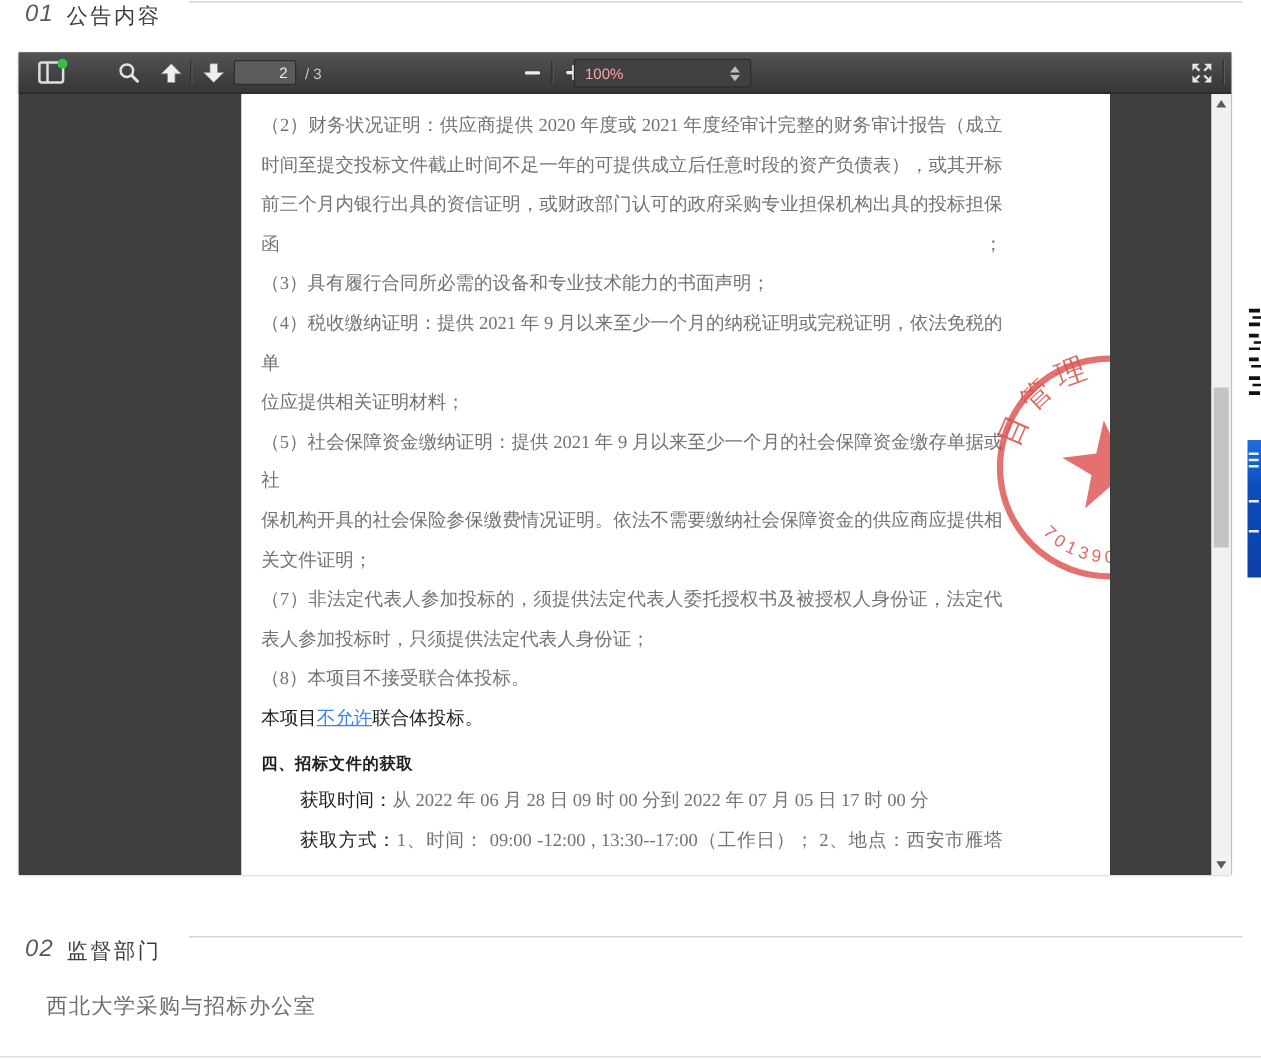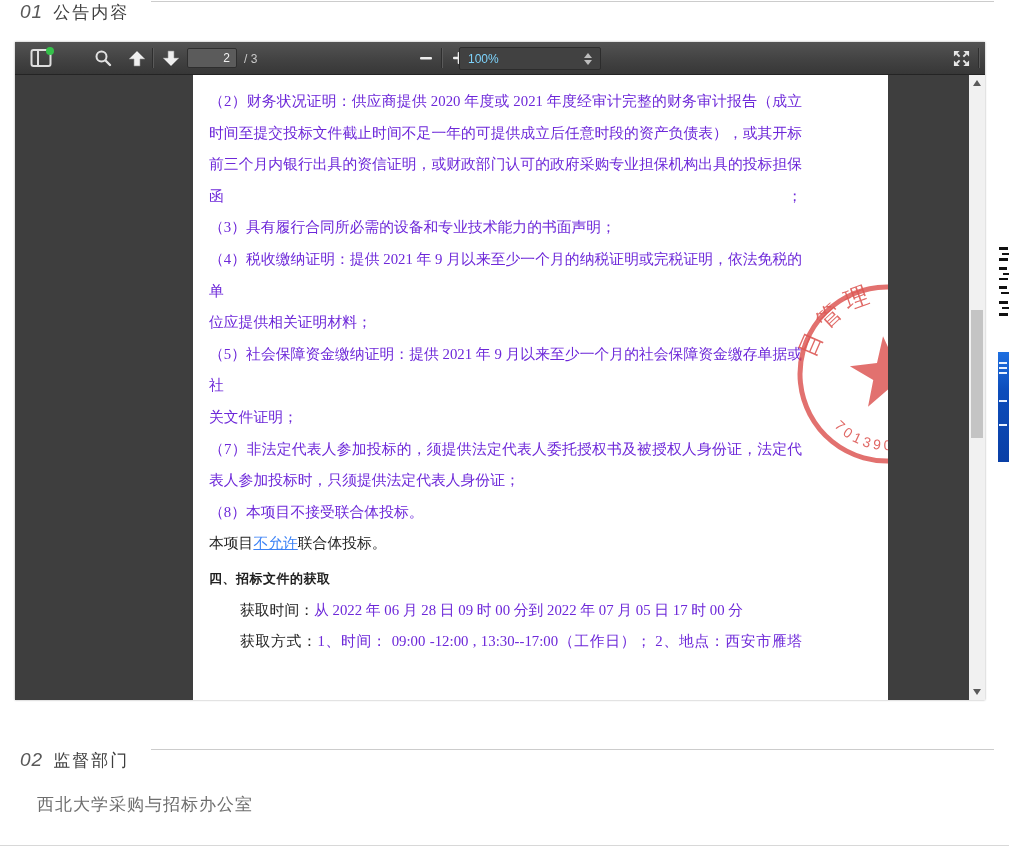--- a/index.html
+++ b/index.html
@@ -30,37 +30,37 @@
             box-shadow:1px 0 0 #5a5a5a; }
   .green-dot { position:absolute; top:-1px; right:-2px; width:8px; height:8px;
                border-radius:50%; background:#35c04a; }
   .page-input { position:absolute; left:172px; top:6px; width:50px; height:20px;
                 background:#5b5b5b; border:1px solid #2e2e2e; border-radius:2px;
                 color:#f2f2f2; font-size:12px; text-align:right; padding-right:6px; outline:none; }
   .page-count { position:absolute; left:229px; top:10px; color:#c9c9c9; font-size:12px; }
   .zoom-select { position:absolute; left:444px; top:5px; width:142px; height:23px;
                  background:#414141; border:1px solid #2c2c2c; border-radius:2px;
                  display:flex; align-items:center; padding:0 8px; cursor:pointer; }
-  .zoom-select .zoom-label { color:#7dd3fc; font-size:12px; flex:1; }
+  .zoom-select .zoom-label { color:#fca5a5; font-size:12px; flex:1; }
   .spinner { display:flex; flex-direction:column; gap:2px; align-items:center; }
   .spinner .tri-up { width:0; height:0; border-left:4px solid transparent; border-right:4px solid transparent; border-bottom:5px solid #bdbdbd; }
   .spinner .tri-down { width:0; height:0; border-left:4px solid transparent; border-right:4px solid transparent; border-top:5px solid #bdbdbd; }
 
   
   .doc-area { position:absolute; left:0; top:33px; width:970px; height:625px; overflow:hidden; }
   .page { position:absolute; left:178px; top:0; width:695px; height:625px;
           background:#ffffff; overflow:hidden; }
   .page-text { position:absolute; left:16px; top:11px; width:593px;
                font-family:"Liberation Serif", serif;
                font-size:14.8px; line-height:31.6px; }
   .doc-line { white-space:nowrap; }
   .doc-line.full { white-space:normal; text-align:justify; text-align-last:justify; }
   .doc-line.indent { text-indent:31px; }
   .doc-line.heading { font-weight:bold; font-size:13px; letter-spacing:.5px; margin-top:3px; }
-  .run-blue { color:#6d28d9; }
+  .run-blue { color:#737373; }
   .run-black { color:#1f1f1f; }
   .run-purple { color:#3b82f6;text-decoration:underline; }
 
   
   .stamp { position:absolute; left:599px; top:204px; width:190px; height:190px;
            transform:rotate(-6deg); opacity:.88; }
 
   
   .vscroll { position:absolute; right:0; top:0; width:16px; height:625px; background:#f1f1f1; }
   .vs-arrow { position:absolute; left:0; width:16px; height:14px; display:flex;
@@ -169,20 +169,21 @@
   <div class="doc-area">
     <div class="page">
       <div class="page-text">
           <div class="doc-line full"><span class="run-blue">（2）财务状况证明：供应商提供 2020 年度或 2021 年度经审计完整的财务审计报告（成立</span></div>
           <div class="doc-line full"><span class="run-blue">时间至提交投标文件截止时间不足一年的可提供成立后任意时段的资产负债表），或其开标</span></div>
           <div class="doc-line full"><span class="run-blue">前三个月内银行出具的资信证明，或财政部门认可的政府采购专业担保机构出具的投标担保函；</span></div>
           <div class="doc-line"><span class="run-blue">（3）具有履行合同所必需的设备和专业技术能力的书面声明；</span></div>
           <div class="doc-line full"><span class="run-blue">（4）税收缴纳证明：提供 2021 年 9 月以来至少一个月的纳税证明或完税证明，依法免税的单</span></div>
           <div class="doc-line"><span class="run-blue">位应提供相关证明材料；</span></div>
           <div class="doc-line full"><span class="run-blue">（5）社会保障资金缴纳证明：提供 2021 年 9 月以来至少一个月的社会保障资金缴存单据或社</span></div>
+          <div class="doc-line full"><span class="run-blue">保机构开具的社会保险参保缴费情况证明。依法不需要缴纳社会保障资金的供应商应提供相</span></div>
           <div class="doc-line"><span class="run-blue">关文件证明；</span></div>
           <div class="doc-line full"><span class="run-blue">（7）非法定代表人参加投标的，须提供法定代表人委托授权书及被授权人身份证，法定代</span></div>
           <div class="doc-line"><span class="run-blue">表人参加投标时，只须提供法定代表人身份证；</span></div>
           <div class="doc-line"><span class="run-blue">（8）本项目不接受联合体投标。</span></div>
           <div class="doc-line"><span class="run-black">本项目</span><span class="run-purple">不允许</span><span class="run-black">联合体投标。</span></div>
           <div class="doc-line heading"><span class="run-black">四、招标文件的获取</span></div>
           <div class="doc-line indent"><span class="run-black">获取时间：</span><span class="run-blue">从 2022 年 06 月 28 日 09 时 00 分到 2022 年 07 月 05 日 17 时 00 分</span></div>
           <div class="doc-line full indent"><span class="run-black">获取方式：</span><span class="run-blue">1、时间： 09:00 -12:00 , 13:30--17:00（工作日）； 2、地点：西安市雁塔</span></div>
         </div>
 

